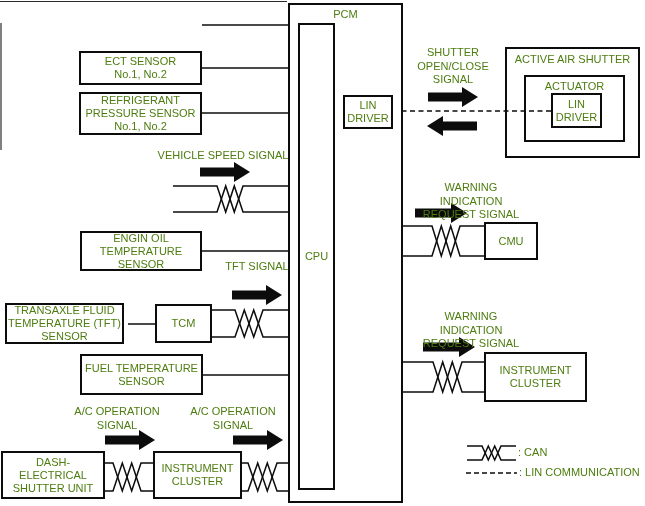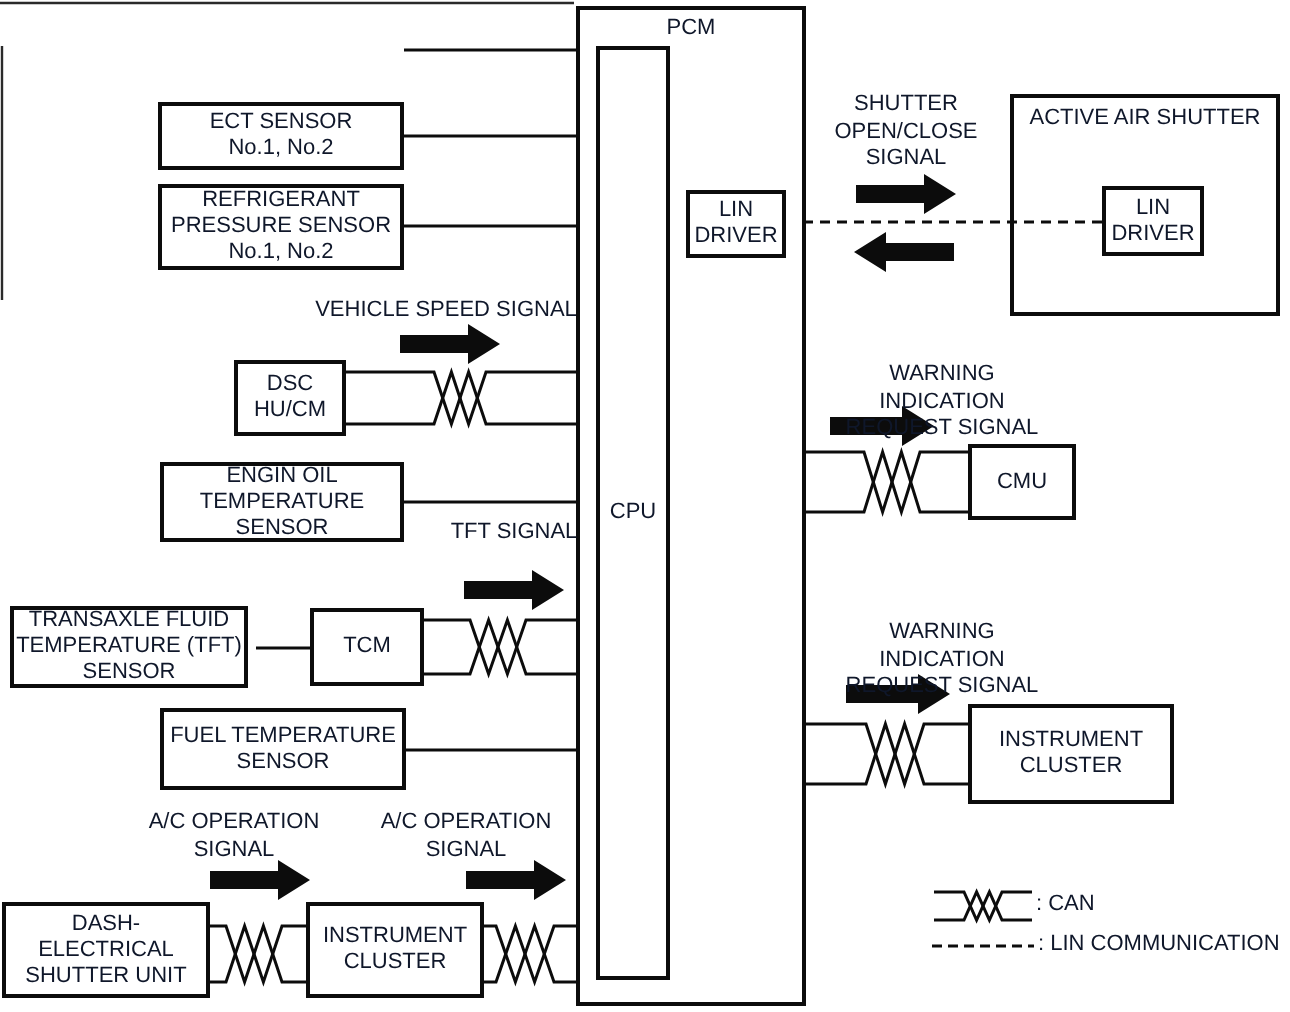--- a/index.html
+++ b/index.html
@@ -1,18 +1,18 @@
 <!DOCTYPE html>
 <html><head>
 <meta charset="utf-8">
 <style>
   html,body{margin:0;padding:0;background:#ffffff;}
   #stage{
     position:relative;width:645px;height:506px;background:#ffffff;
-    font-family:"Liberation Sans",sans-serif;color:#0f172a;overflow:hidden;
+    font-family:"Liberation Sans",sans-serif;color:#4d7c0f;overflow:hidden;
   }
   #wires{position:absolute;left:0;top:0;}
   .box{
     position:absolute;box-sizing:border-box;border:2px solid #0c0c0c;
     display:flex;align-items:center;justify-content:center;
     text-align:center;white-space:pre-line;
     font-size:11px;line-height:13px;background:#ffffff;
   }
   .box.clear{background:transparent;}
   .box.toplabel{align-items:flex-start;padding-top:3px;}
@@ -119,37 +119,36 @@
   <div class="box toplabel" style="left:288px;top:3px;width:115px;height:500px">PCM</div>
   <div class="box" style="left:298px;top:23px;width:37px;height:467px">CPU</div>
   <div class="box" style="left:343px;top:95px;width:50px;height:34px">LIN
 DRIVER</div>
 
   <div class="box" style="left:79px;top:51px;width:123px;height:34px">ECT SENSOR
 No.1, No.2</div>
   <div class="box" style="left:79px;top:92px;width:123px;height:43px">REFRIGERANT
 PRESSURE SENSOR
 No.1, No.2</div>
-  <div class="box" style="left:117px;top:180px;width:56px;height:38px">DSC
-HU/CM</div>
   <div class="box" style="left:80px;top:231px;width:122px;height:40px">ENGIN OIL
 TEMPERATURE
 SENSOR</div>
   <div class="box" style="left:5px;top:303px;width:119px;height:41px">TRANSAXLE FLUID
 TEMPERATURE (TFT)
 SENSOR</div>
   <div class="box" style="left:155px;top:304px;width:57px;height:39px">TCM</div>
   <div class="box" style="left:80px;top:354px;width:123px;height:41px">FUEL TEMPERATURE
 SENSOR</div>
   <div class="box" style="left:1px;top:451px;width:104px;height:48px">DASH-ELECTRICAL
 SHUTTER UNIT</div>
   <div class="box" style="left:153px;top:451px;width:89px;height:48px">INSTRUMENT
 CLUSTER</div>
 
   <div class="box clear toplabel" style="left:505px;top:47px;width:135px;height:111px;padding-top:4px">ACTIVE AIR SHUTTER</div>
+  <div class="box clear toplabel" style="left:524px;top:75px;width:101px;height:67px">ACTUATOR</div>
   <div class="box" style="left:551px;top:93px;width:51px;height:35px">LIN
 DRIVER</div>
   <div class="box" style="left:484px;top:222px;width:54px;height:38px">CMU</div>
   <div class="box" style="left:484px;top:352px;width:103px;height:50px">INSTRUMENT
 CLUSTER</div>
 
   <div class="lbl" style="left:123px;top:149px;width:200px">VEHICLE SPEED SIGNAL</div>
   <div class="lbl" style="left:207px;top:260px;width:100px">TFT SIGNAL</div>
   <div class="lbl" style="left:57px;top:405px;width:120px">A/C OPERATION
 SIGNAL</div>

